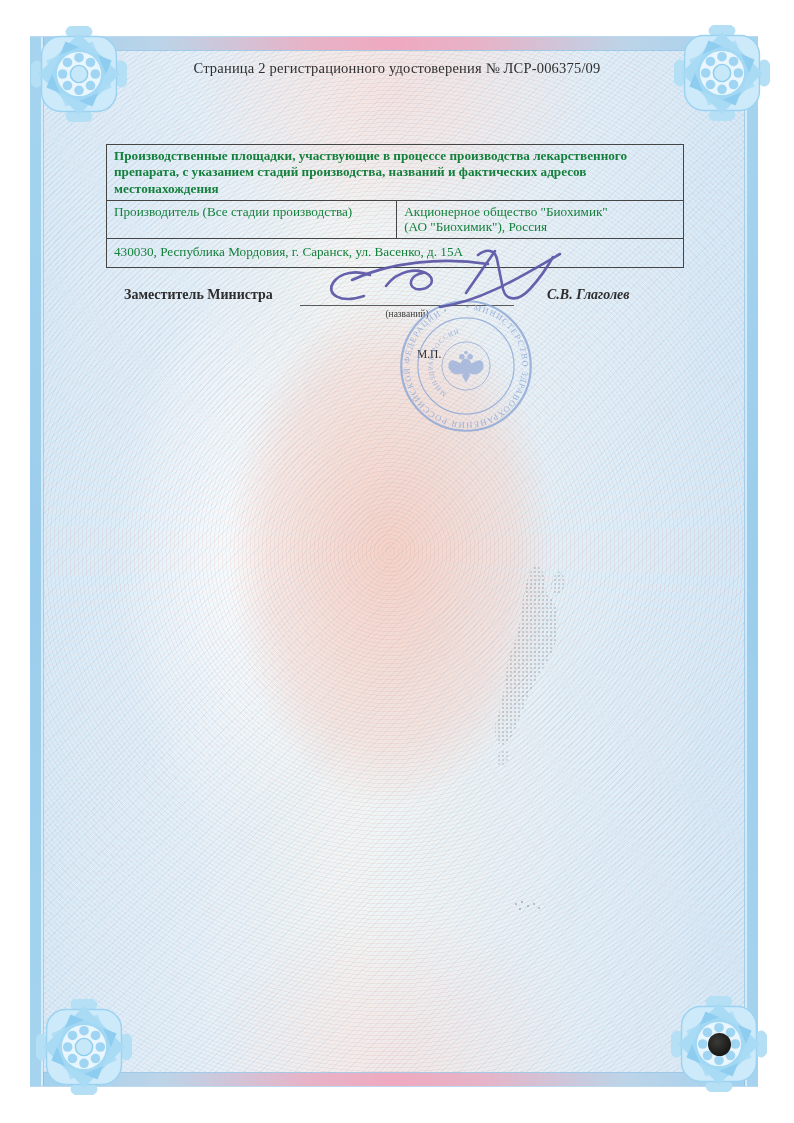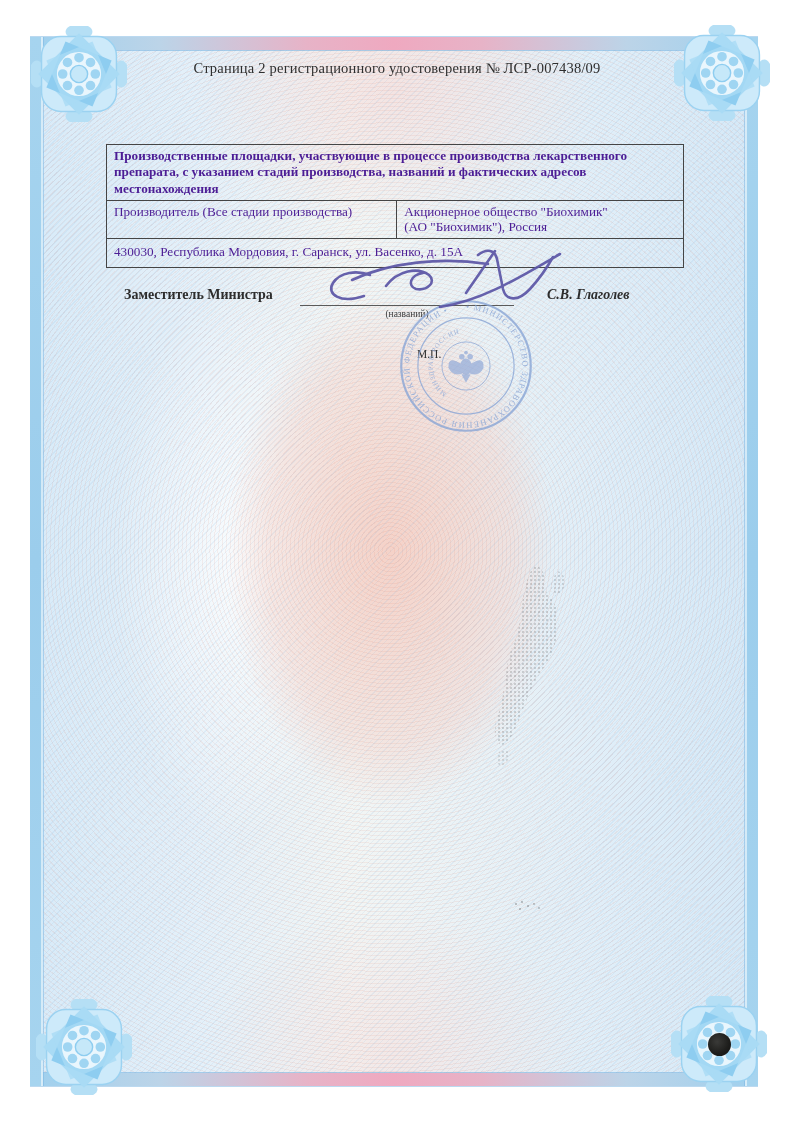--- a/index.html
+++ b/index.html
@@ -42,21 +42,21 @@
   .rosette.tr{left:674px;top:25px;}
   .rosette.bl{left:36px;top:999px;}
   .rosette.br{left:671px;top:996px;}
   
   .page-title{
     position:absolute;left:0;top:60px;width:794px;text-align:center;z-index:3;
     font-size:14.5px;letter-spacing:.2px;color:#2e2e2e;
   }
   table.prod{
     position:absolute;left:106px;top:144px;width:578px;z-index:3;
-    border-collapse:collapse;font-size:13.2px;color:#4c1d95;
+    border-collapse:collapse;font-size:13.2px;color:#15803d;
   }
   table.prod td{border:1.6px solid #454545;padding:3px 7px;vertical-align:top;background:transparent;}
   td.hdr{font-weight:bold;line-height:16.3px;height:44px;}
   td.lbl{width:50.3%;height:30px;}
   td.val{line-height:15.6px;}
   td.addr{height:22px;line-height:20px;margin-left:38px;}
   .signer-title{position:absolute;left:124px;top:287px;font-weight:bold;font-size:14px;z-index:3;}
   .signer-name{position:absolute;left:547px;top:287px;font-weight:bold;font-size:14px;z-index:3;font-style:italic;}
   .sig-line{position:absolute;left:300px;top:305px;width:214px;border-top:1px solid #5a5a5a;z-index:3;}
   .sig-caption{position:absolute;left:300px;top:309px;width:214px;text-align:center;font-size:9.5px;color:#3c3c3c;z-index:3;}
@@ -172,21 +172,21 @@
         <circle cx="50" cy="67" r="5"></circle>
         <circle cx="38" cy="62" r="5"></circle>
       <circle cx="33" cy="50" r="5"></circle>
         <circle cx="38" cy="38" r="5"></circle>
     </g>
     <circle cx="50" cy="50" r="9" fill="#c6e8f9" stroke="#8ecdf0" stroke-width="1.5"></circle>
   </g>
 </svg>
 <div class="punch-hole"></div>
 
-<div class="page-title">Страница 2 регистрационного удостоверения № ЛСР-007438/09</div>
+<div class="page-title">Страница 2 регистрационного удостоверения № ЛСР-006375/09</div>
 
 <table class="prod">
   <tbody>
       <tr>
     <td class="hdr" colspan="2">Производственные площадки, участвующие в процессе производства лекарственного препарата, с указанием стадий производства, названий и фактических адресов местонахождения</td>
   </tr>
   <tr>
     <td class="lbl">Производитель (Все стадии производства)</td>
     <td class="val">
       <span>Акционерное общество "Биохимик"</span><br>

